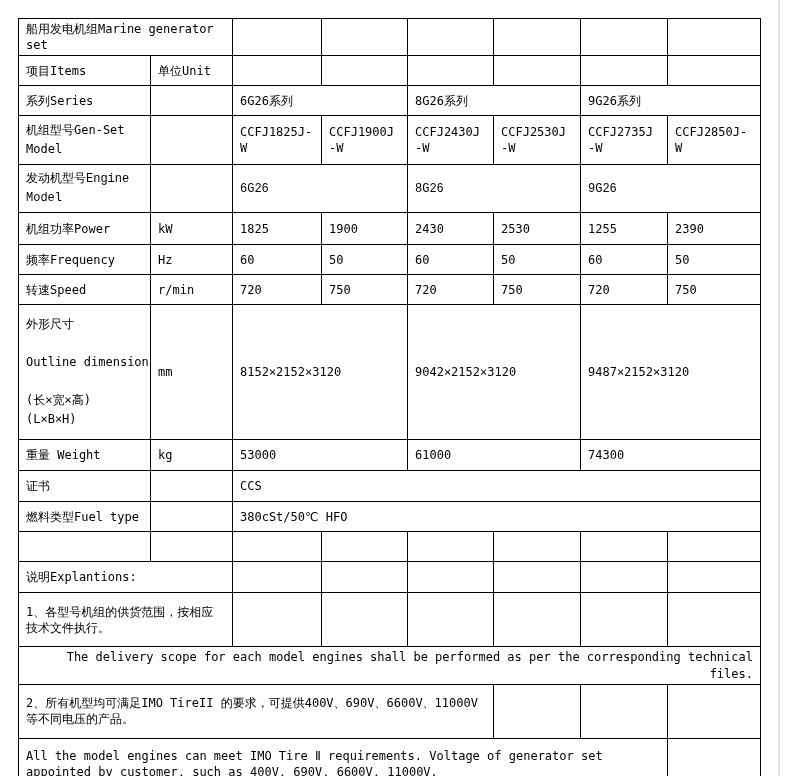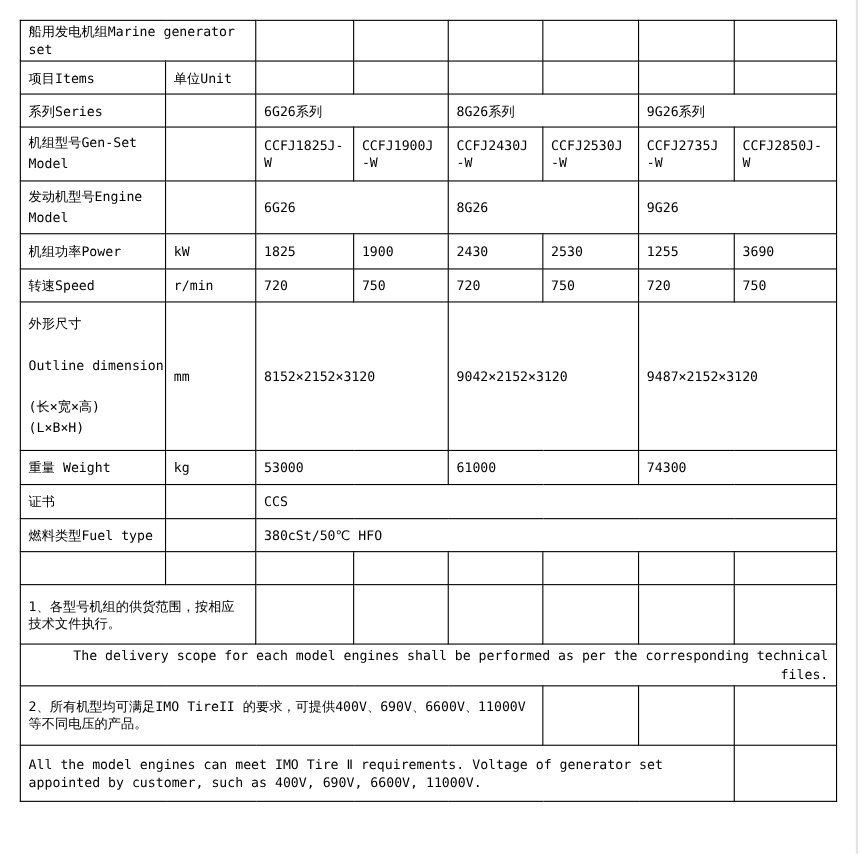--- a/index.html
+++ b/index.html
@@ -93,39 +93,49 @@
           <div class="cell-line">Model</div>
         </td>
         <td style="border-color: rgb(0, 0, 0);"></td>
         <td style="border-color: rgb(0, 0, 0);">CCFJ1825J-W</td>
         <td style="border-color: rgb(0, 0, 0);">CCFJ1900J-W</td>
         <td style="border-color: rgb(0, 0, 0);">CCFJ2430J-W</td>
         <td style="border-color: rgb(0, 0, 0);">CCFJ2530J-W</td>
         <td style="border-color: rgb(0, 0, 0);">CCFJ2735J-W</td>
         <td style="border-color: rgb(0, 0, 0);">CCFJ2850J-W</td>
       </tr>
-      <tr style="height: 48px;">
+      <tr style="height: 48px; font-family: Liberation Mono, monospace;">
         <td style="border-color: rgb(0, 0, 0);">
           <div class="cell-line">发动机型号Engine</div>
           <div class="cell-line">Model</div>
         </td>
         <td style="border-color: rgb(0, 0, 0);"></td>
         <td colspan="2" style="border-color: rgb(0, 0, 0);">6G26</td>
         <td colspan="2" style="border-color: rgb(0, 0, 0);">8G26</td>
         <td colspan="2" style="border-color: rgb(0, 0, 0);">9G26</td>
       </tr>
       <tr style="height: 32px;">
         <td style="border-color: rgb(0, 0, 0);">机组功率Power</td>
         <td style="border-color: rgb(0, 0, 0);">kW</td>
         <td style="border-color: rgb(0, 0, 0);">1825</td>
         <td style="border-color: rgb(0, 0, 0);">1900</td>
         <td style="border-color: rgb(0, 0, 0);">2430</td>
         <td style="border-color: rgb(0, 0, 0);">2530</td>
         <td style="border-color: rgb(0, 0, 0);">1255</td>
-        <td style="border-color: rgb(0, 0, 0);">3690</td>
+        <td style="border-color: rgb(0, 0, 0);">2390</td>
+      </tr>
+      <tr style="height: 30px;">
+        <td style="border-color: rgb(0, 0, 0);">频率Frequency</td>
+        <td style="border-color: rgb(0, 0, 0);">Hz</td>
+        <td style="border-color: rgb(0, 0, 0);">60</td>
+        <td style="border-color: rgb(0, 0, 0);">50</td>
+        <td style="border-color: rgb(0, 0, 0);">60</td>
+        <td style="border-color: rgb(0, 0, 0);">50</td>
+        <td style="border-color: rgb(0, 0, 0);">60</td>
+        <td style="border-color: rgb(0, 0, 0);">50</td>
       </tr>
       <tr style="height: 30px;">
         <td style="border-color: rgb(0, 0, 0);">转速Speed</td>
         <td style="border-color: rgb(0, 0, 0);">r/min</td>
         <td style="border-color: rgb(0, 0, 0);">720</td>
         <td style="border-color: rgb(0, 0, 0);">750</td>
         <td style="border-color: rgb(0, 0, 0);">720</td>
         <td style="border-color: rgb(0, 0, 0);">750</td>
         <td style="border-color: rgb(0, 0, 0);">720</td>
         <td style="border-color: rgb(0, 0, 0);">750</td>
@@ -164,20 +174,29 @@
       <tr style="height: 30px;">
         <td style="border-color: rgb(0, 0, 0);"></td>
         <td style="border-color: rgb(0, 0, 0);"></td>
         <td style="border-color: rgb(0, 0, 0);"></td>
         <td style="border-color: rgb(0, 0, 0);"></td>
         <td style="border-color: rgb(0, 0, 0);"></td>
         <td style="border-color: rgb(0, 0, 0);"></td>
         <td style="border-color: rgb(0, 0, 0);"></td>
         <td style="border-color: rgb(0, 0, 0);"></td>
       </tr>
+      <tr style="height: 31px;">
+        <td colspan="2" style="border-color: rgb(0, 0, 0);">说明Explantions:</td>
+        <td style="border-color: rgb(0, 0, 0);"></td>
+        <td style="border-color: rgb(0, 0, 0);"></td>
+        <td style="border-color: rgb(0, 0, 0);"></td>
+        <td style="border-color: rgb(0, 0, 0);"></td>
+        <td style="border-color: rgb(0, 0, 0);"></td>
+        <td style="border-color: rgb(0, 0, 0);"></td>
+      </tr>
       <tr style="height: 54px;">
         <td colspan="2" style="border-color: rgb(0, 0, 0);">1、各型号机组的供货范围，按相应技术文件执行。</td>
         <td style="border-color: rgb(0, 0, 0);"></td>
         <td style="border-color: rgb(0, 0, 0);"></td>
         <td style="border-color: rgb(0, 0, 0);"></td>
         <td style="border-color: rgb(0, 0, 0);"></td>
         <td style="border-color: rgb(0, 0, 0);"></td>
         <td style="border-color: rgb(0, 0, 0);"></td>
       </tr>
       <tr style="height: 25px;">

